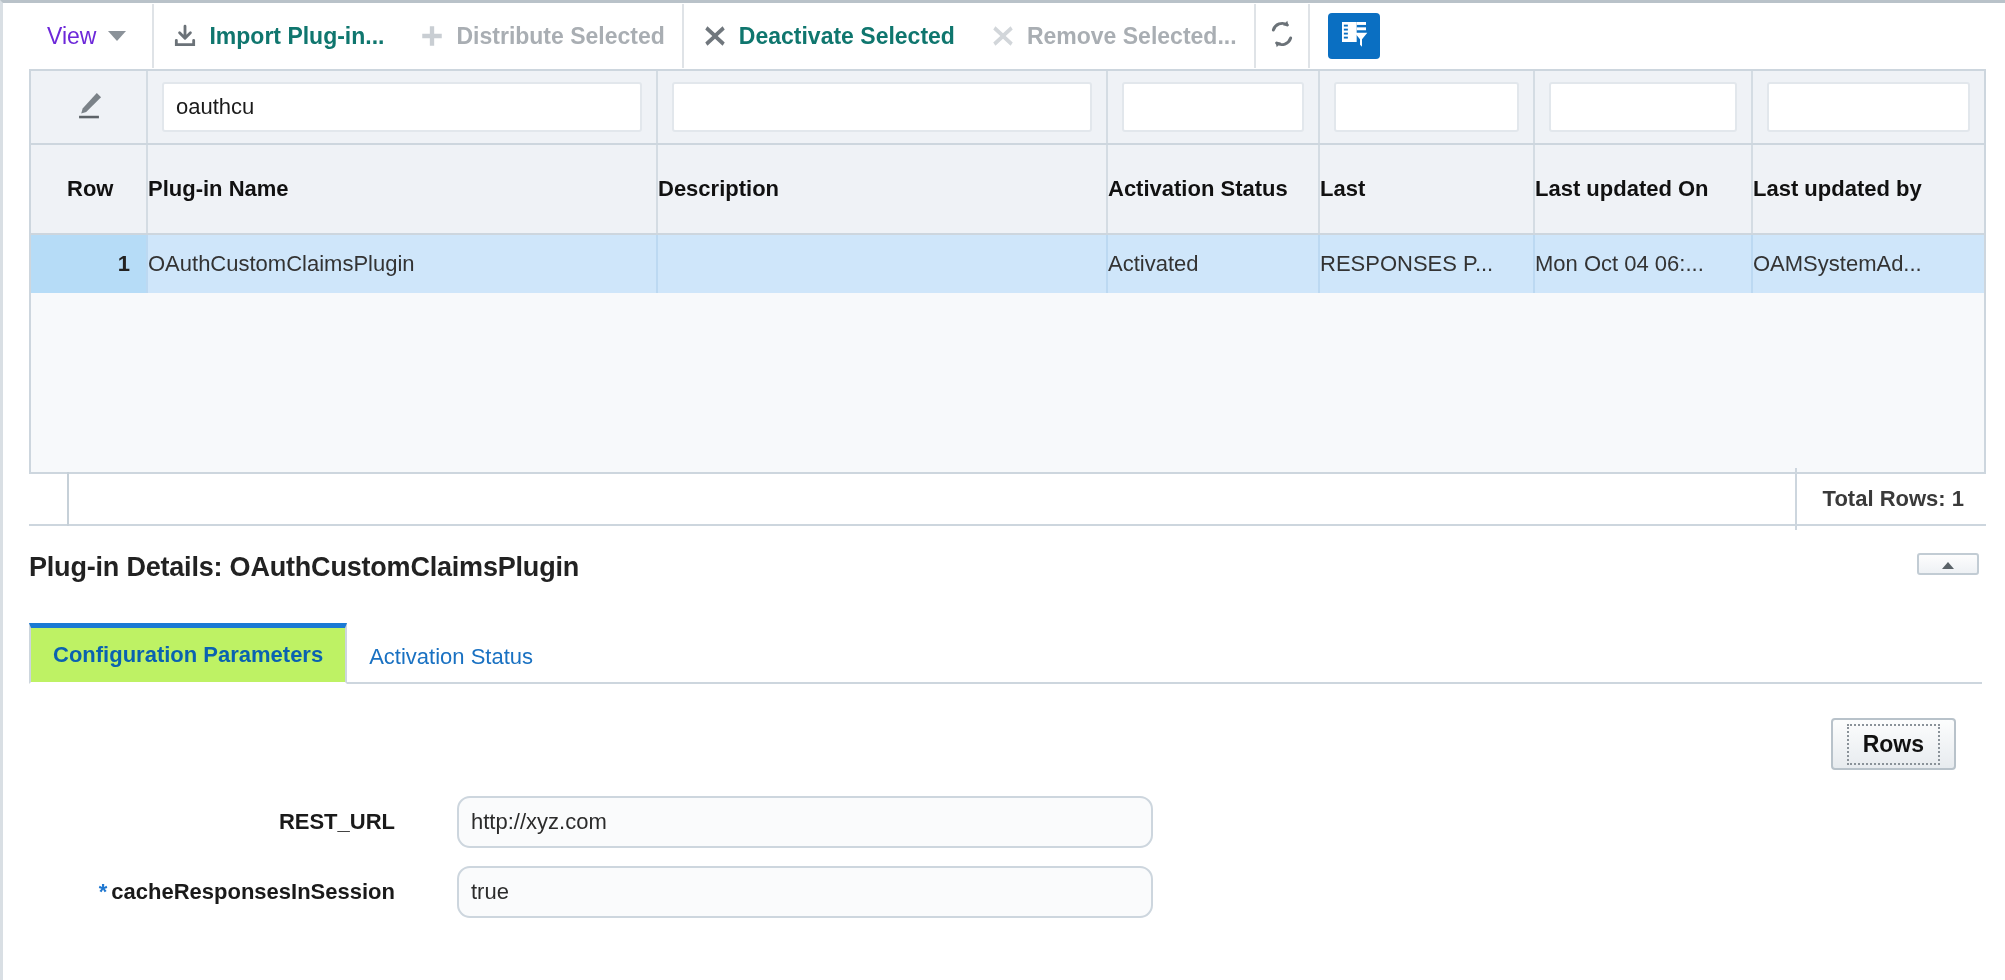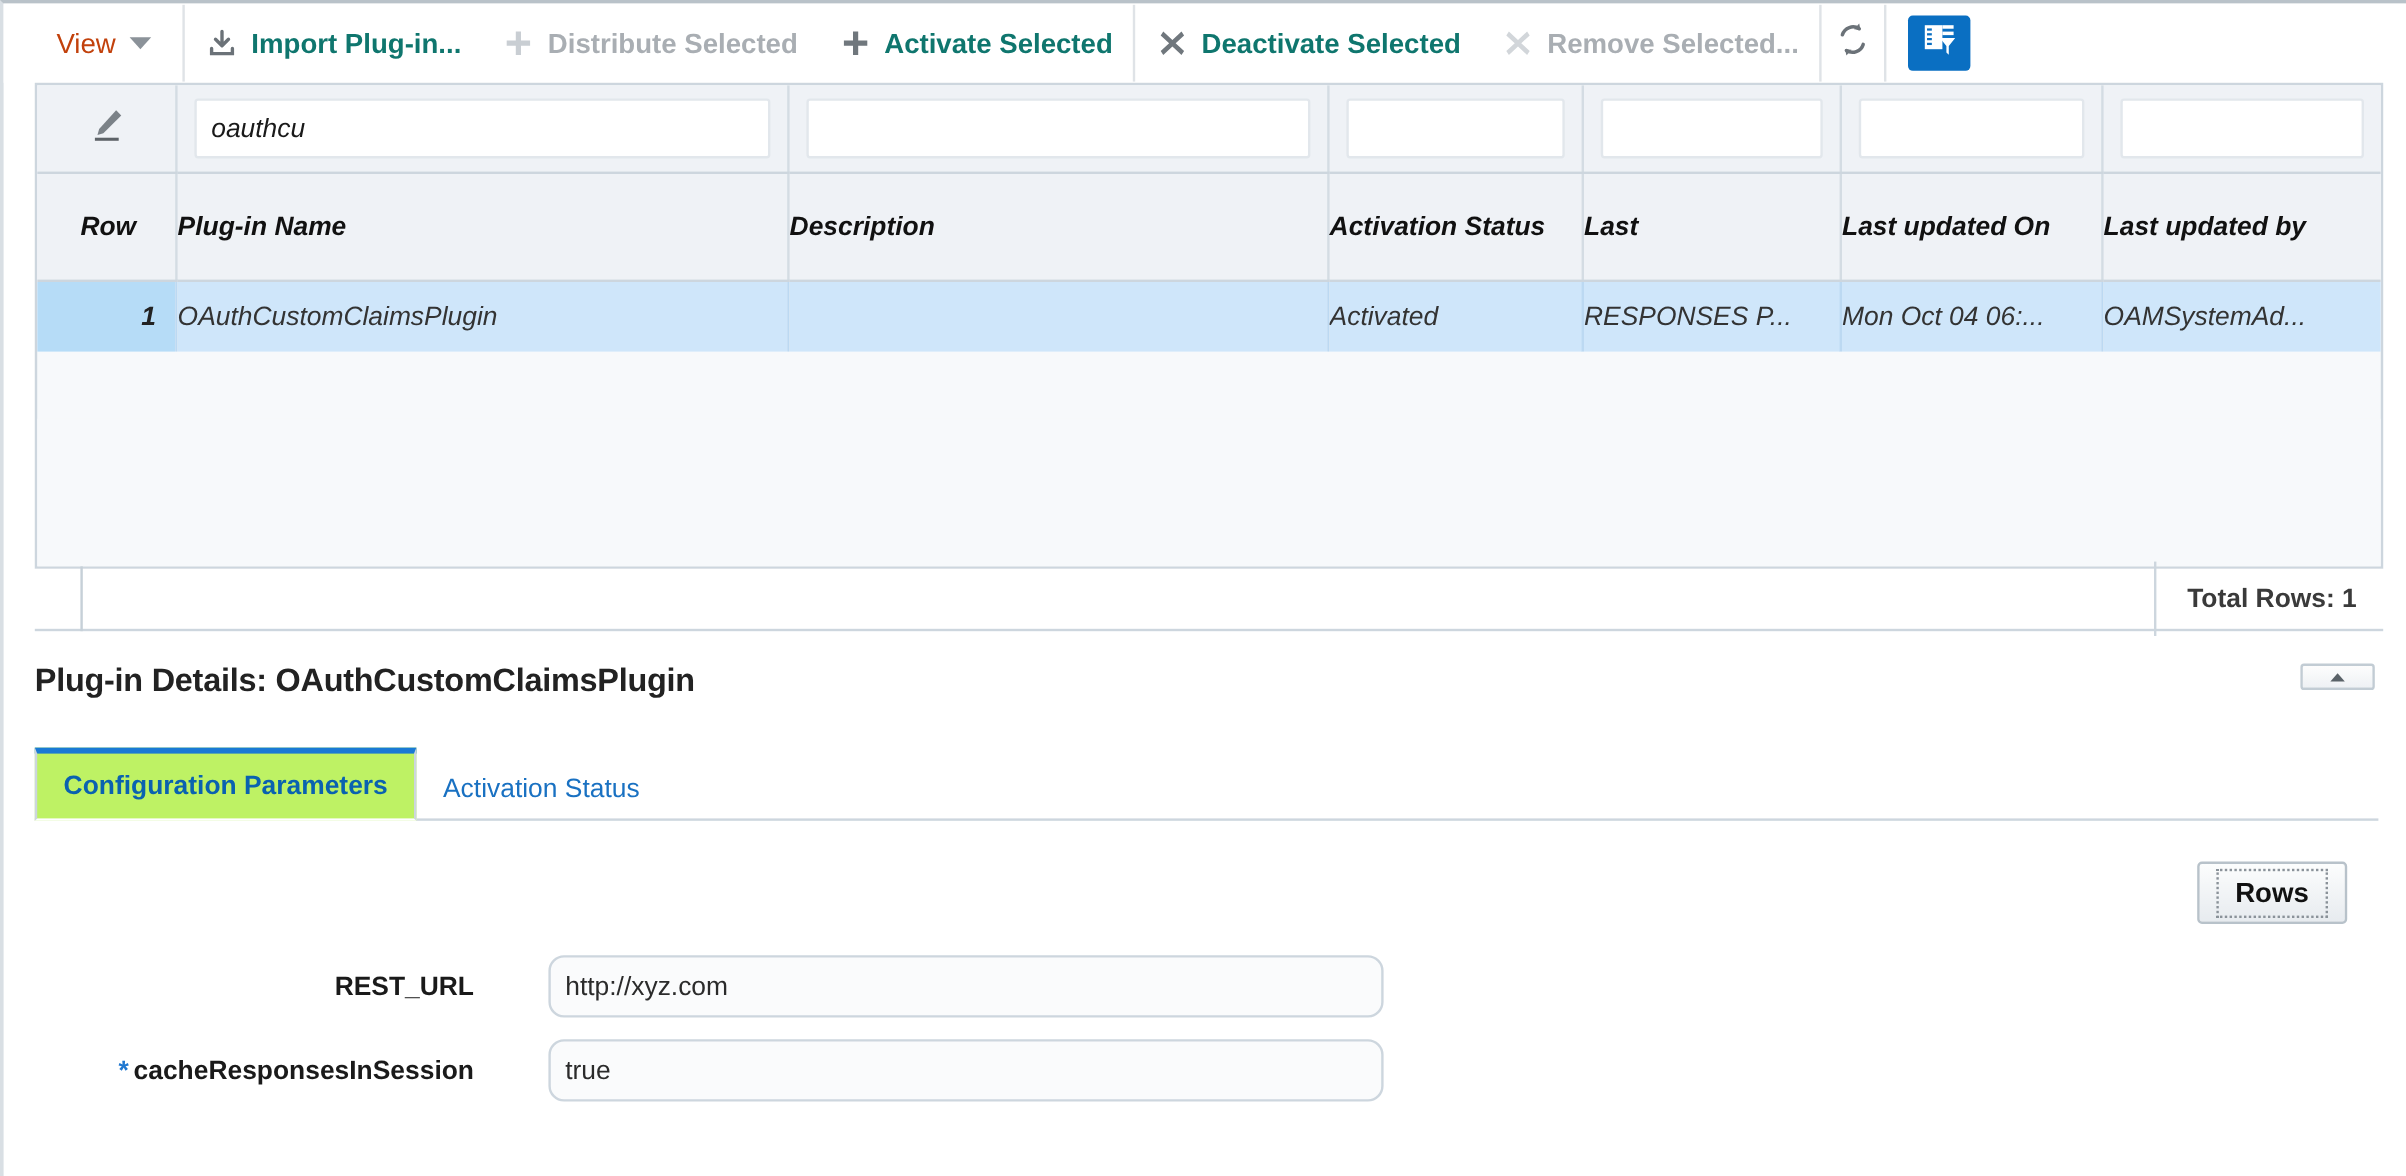--- a/index.html
+++ b/index.html
@@ -56,21 +56,21 @@
   }
   .tb-label { margin-left: 10px; }
   .tb-icon {
     display: inline-flex;
     align-items: center;
     justify-content: center;
     width: 28px;
     height: 28px;
     flex: none;
   }
-  #view-item { font-size: 23px; color: #c2410c; padding-left: 18px; padding-right: 26px; }
+  #view-item { font-size: 23px; color: #6d28d9; padding-left: 18px; padding-right: 26px; }
   .caret-down {
     display: inline-block;
     margin-left: 12px;
     width: 0; height: 0;
     border-left: 9px solid transparent;
     border-right: 9px solid transparent;
     border-top: 10px solid #8b9299;
   }
   #qbe-button {
     width: 52px; height: 46px;
@@ -97,21 +97,20 @@
     box-sizing: border-box;
     width: 1957px;
     height: 405px;
     overflow: hidden;
     position: relative;
   }
   table.grid {
     border-collapse: collapse;
     table-layout: fixed;
     width: 100%;
-    font-style: italic;
   }
   table.grid td, table.grid th { padding: 0; }
 
   
   .filter-row td {
     background: #eff2f6;
     border-right: 2px solid #d4dce3;
     border-bottom: 2px solid #cdd6de;
     height: 72px;
     vertical-align: middle;
@@ -361,28 +360,20 @@
 
     <div class="tb-item bold disabled">
       <span class="tb-icon">
         <svg width="26" height="26" viewBox="0 0 24 24">
           <path d="M10 3 H14 V10 H21 V14 H14 V21 H10 V14 H3 V10 H10 Z" fill="#c9ced3"></path>
         </svg>
       </span>
       <span class="tb-label">Distribute Selected</span>
     </div>
 
-    <div class="tb-item bold">
-      <span class="tb-icon">
-        <svg width="26" height="26" viewBox="0 0 24 24">
-          <path d="M10 3 H14 V10 H21 V14 H14 V21 H10 V14 H3 V10 H10 Z" fill="#70777d"></path>
-        </svg>
-      </span>
-      <span class="tb-label">Activate Selected</span>
-    </div>
 
     <div class="tb-sep"></div>
 
     <div class="tb-item bold">
       <span class="tb-icon">
         <svg width="26" height="26" viewBox="0 0 24 24">
           <path d="M5 3 L12 9.5 L19 3 L21 6 L14.5 12 L21 18 L19 21 L12 14.5 L5 21 L3 18 L9.5 12 L3 6 Z" fill="#70777d"></path>
         </svg>
       </span>
       <span class="tb-label">Deactivate Selected</span>

